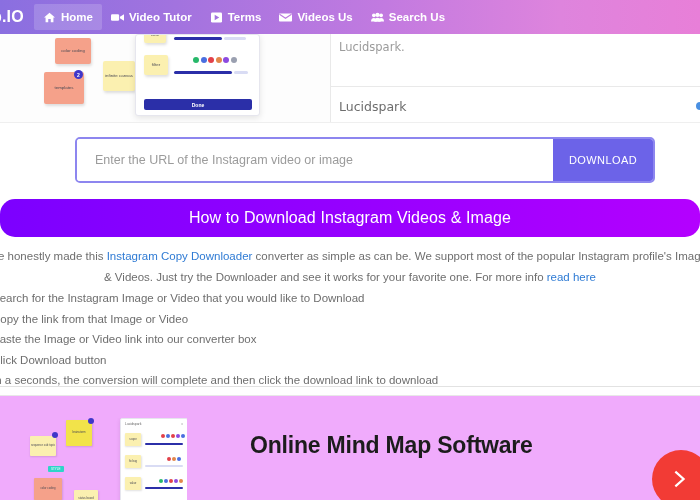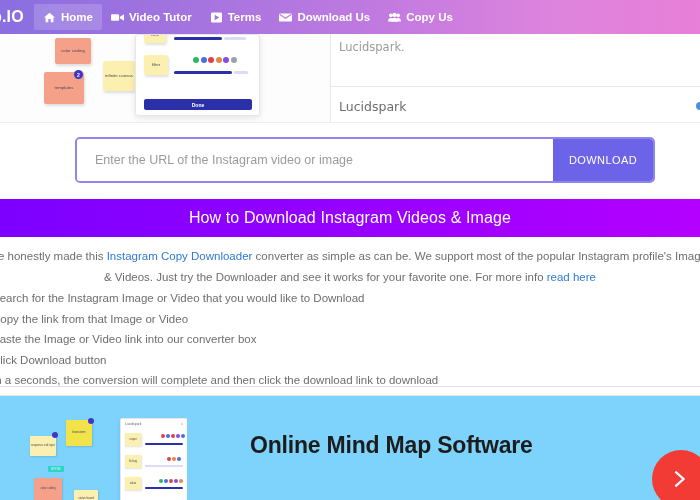--- a/index.html
+++ b/index.html
@@ -108,21 +108,21 @@
   .dl-button {
     width: 100px; background: #6c63e8; color: #fff; border: 0;
     font-size: 11px; letter-spacing: .4px; cursor: pointer;
     font-family: Liberation Sans, sans-serif;
   }
 
   
   .how-bar {
     position: absolute; top: 199px; left: 0; width: 700px; height: 38px;
     background: linear-gradient(to right, #7c00ff 0%, #9600ff 50%, #b400ff 100%);
-    display: flex; align-items: center; justify-content: center;
+    display: flex; align-items: center; justify-content: center; border-radius: 15px;
   }
   .how-bar h2 {
     color: #ffffff; font-size: 16px; font-weight: normal; letter-spacing: .1px;
   }
 
   
   .intro {
     position: absolute; top: 246px; left: -16px; width: 732px;
     text-align: center; font-size: 11.5px; color: #6e6e6e; line-height: 1.85;
   }
@@ -131,21 +131,21 @@
     position: absolute; top: 288px; left: -8px; width: 700px;
     font-size: 11.5px; color: #6e6e6e;
   }
   .steps li { list-style: none; padding: 0 0 0 0; line-height: 20.5px; }
 
   
   .bottom-sep { position: absolute; top: 386px; left: 0; width: 700px; height: 1px; background: #e2e2e2; }
   .bottom-sep2 { position: absolute; top: 395px; left: 0; width: 700px; height: 1px; background: #e8e8e8; }
   .bottom-ad {
     position: absolute; top: 396px; left: 0; width: 700px; height: 104px;
-    background: #7dd3fc; overflow: hidden;
+    background: #f0abfc; overflow: hidden;
   }
   .mini-canvas { position: absolute; left: 22px; top: 22px; width: 165px; height: 90px; overflow: hidden; }
   .mini-card {
     position: absolute; left: 98px; top: 0; width: 68px; height: 90px;
     background: #fff; border: 1px solid #e6e6ee; border-radius: 2px;
     box-shadow: 0 1px 4px rgba(0,0,0,.10);
   }
   .mini-note { position: absolute; border-radius: 1px; box-shadow: .5px 1px 2px rgba(0,0,0,.12);
                font-size: 2.8px; color: #4b4b55; text-align: center; line-height: 1.3;
                display: flex; align-items: center; justify-content: center; }
@@ -205,35 +205,35 @@
         <span>Terms</span>
       </div>
 
       <div class="nav-link">
         <span class="nav-ico">
           <svg viewBox="0 0 16 11">
               <rect x="0" y="0.5" width="16" height="10" rx="1"></rect>
               <path d="M0.6 1.4 L8 6.4 L15.4 1.4" stroke="#bb7adf" stroke-width="1.4" fill="none"></path>
             </svg>
         </span>
-        <span>Download Us</span>
+        <span>Videos Us</span>
       </div>
 
       <div class="nav-link">
         <span class="nav-ico">
           <svg viewBox="0 0 18 12">
               <circle cx="4" cy="3" r="2.6"></circle>
               <circle cx="14" cy="3" r="2.6"></circle>
               <circle cx="9" cy="2.4" r="2.9"></circle>
               <path d="M0 11.5 C0 8 2 6.6 4 6.6 C6 6.6 8 8 8 11.5 Z"></path>
               <path d="M10 11.5 C10 8 12 6.6 14 6.6 C16 6.6 18 8 18 11.5 Z"></path>
               <path d="M4.6 11.8 C4.6 8 6.6 6.2 9 6.2 C11.4 6.2 13.4 8 13.4 11.8 Z"></path>
             </svg>
         </span>
-        <span>Copy Us</span>
+        <span>Search Us</span>
       </div>
 
     </div>
 
   </div>
 
   <div class="top-ad">
     <div class="ad-canvas">
 
       <div class="note salmon" style="left:55px; top:4px; width:36px; height:26px;">color coding</div>

